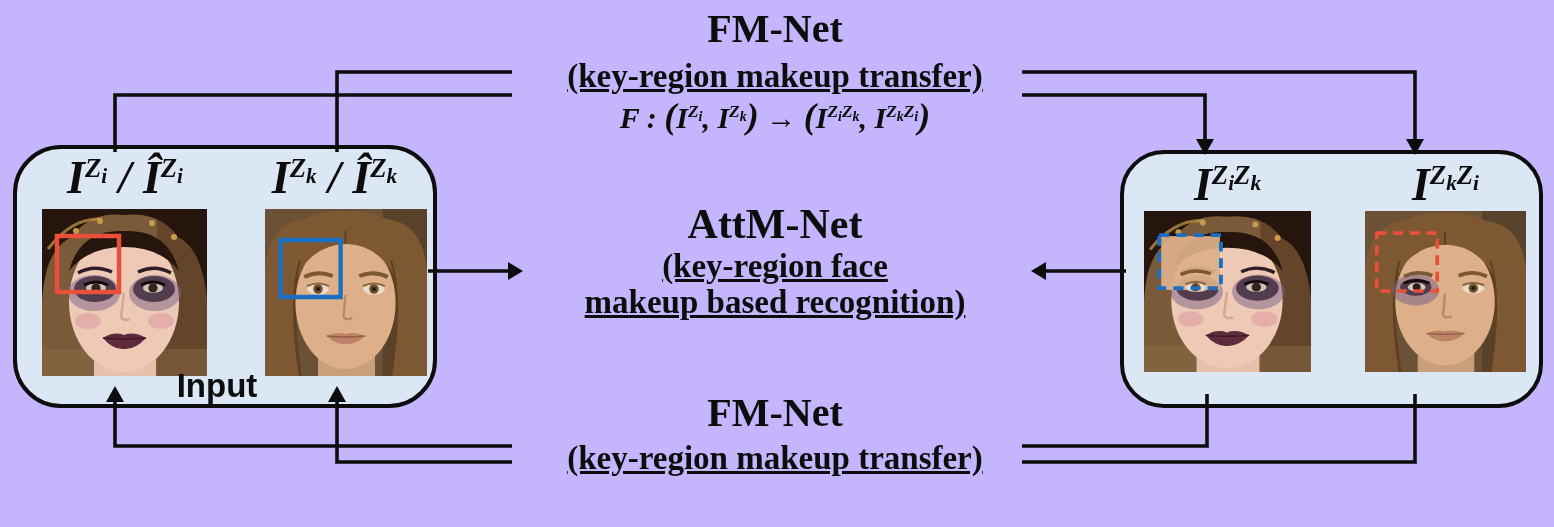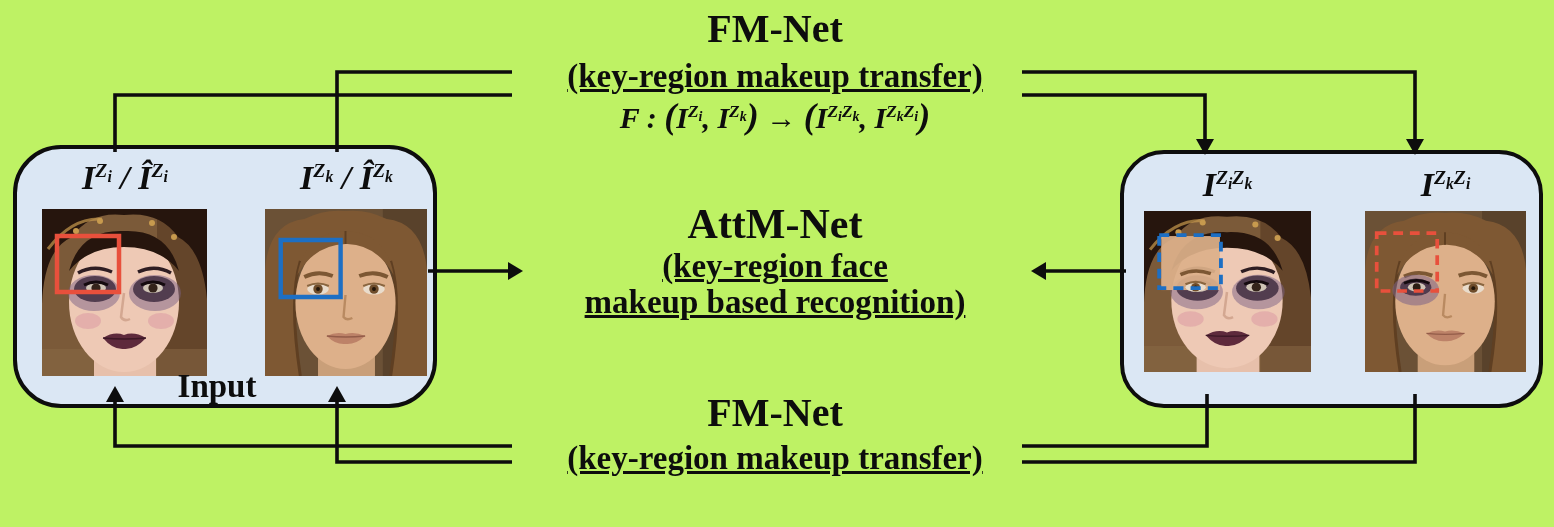--- a/index.html
+++ b/index.html
@@ -5,43 +5,43 @@
   :root{
     --box-fill:#dbe7f4;
     --box-border:#0d0d0d;
     --line-color:#0d0d0d;
     --region-red:#e8503c;
     --region-blue:#1d6fc4;
     --text-color:#0d0d0d;
   }
   html,body{margin:0;padding:0;background:#ffffff;}
   .canvas{
-    position:relative;width:1554px;height:527px;background:#bef264;overflow:hidden;
+    position:relative;width:1554px;height:527px;background:#c4b5fd;overflow:hidden;
     font-family:"Liberation Serif","DejaVu Serif",serif;color:var(--text-color);
   }
   
   .wires{position:absolute;left:0;top:0;width:1554px;height:527px;z-index:6;pointer-events:none;}
   .wires path{stroke:var(--line-color);stroke-width:3.6;fill:none;}
   .wires polygon{fill:var(--line-color);stroke:none;}
   
   .box{position:absolute;background:var(--box-fill);border:4px solid var(--box-border);box-sizing:border-box;z-index:1;}
   .input-box{left:13px;top:145px;width:424px;height:263px;border-radius:48px;}
   .synth-box{left:1120px;top:150px;width:423px;height:258px;border-radius:44px;}
   .face{position:absolute;margin:0;}
   .face svg{display:block;width:100%;height:100%;}
   .face-label{
     position:absolute;top:4px;text-align:center;font-weight:700;font-style:italic;
-    font-size:34px;line-height:50px;white-space:nowrap;
+    font-size:46px;line-height:50px;white-space:nowrap;
   }
   .synth-box .face-label{top:6px;}
   .face-label sup, .math sup{font-size:58%;line-height:0;font-style:italic;}
   .face-label sub, .math sub{font-size:80%;line-height:0;}
   .caption{
     position:absolute;left:0;right:16px;text-align:center;
-    font-family:Liberation Serif, serif;font-weight:700;font-size:33px;line-height:34px;
+    font-family:Liberation Sans, sans-serif;font-weight:700;font-size:33px;line-height:34px;
   }
   .input-box .caption{top:220px;}
   .synth-box .caption{top:216px;}
   
   .kr{fill:none;stroke-width:4.5;}
   .kr.dashed{stroke-width:3.8;stroke-dasharray:10 7;}
   
   .netblock{position:absolute;left:775px;transform:translateX(-50%);text-align:center;white-space:nowrap;z-index:3;}
   .net-title{font-weight:700;font-size:40px;line-height:46px;}
   .net-sub{font-weight:700;font-size:33px;line-height:36px;text-decoration:underline;}
@@ -152,21 +152,21 @@
     <div class="net-sub">makeup based recognition)</div>
   </div>
 
   <div class="netblock bottom-fm">
     <div class="net-title">FM-Net</div>
     <div class="net-sub">(key-region makeup transfer)</div>
   </div>
 
   <section class="box input-box">
     <div class="face-label" style="left:18px;width:180px;">I<sup>Z<sub>i</sub></sup> / Î<sup>Z<sub>i</sub></sup></div>
-    <div class="face-label" style="left:242px;width:175px;">I<sup>Z<sub>k</sub></sup> / Î<sup>Z<sub>k</sub></sup></div>
+    <div class="face-label" style="left:230px;width:175px;">I<sup>Z<sub>k</sub></sup> / Î<sup>Z<sub>k</sub></sup></div>
     <figure class="face" style="left:25px;top:60px;width:165px;height:167px;">
       <svg viewBox="0 0 165 167" preserveAspectRatio="none">
         <use href="#faceA"></use>
         <rect class="kr" x="15" y="27" width="62" height="56" stroke="var(--region-red)"></rect>
       </svg>
     </figure>
     <figure class="face" style="left:248px;top:60px;width:162px;height:167px;">
       <svg viewBox="0 0 165 167" preserveAspectRatio="none">
         <use href="#faceB"></use>
         <rect class="kr" x="16" y="31" width="61" height="57" stroke="var(--region-blue)"></rect>

